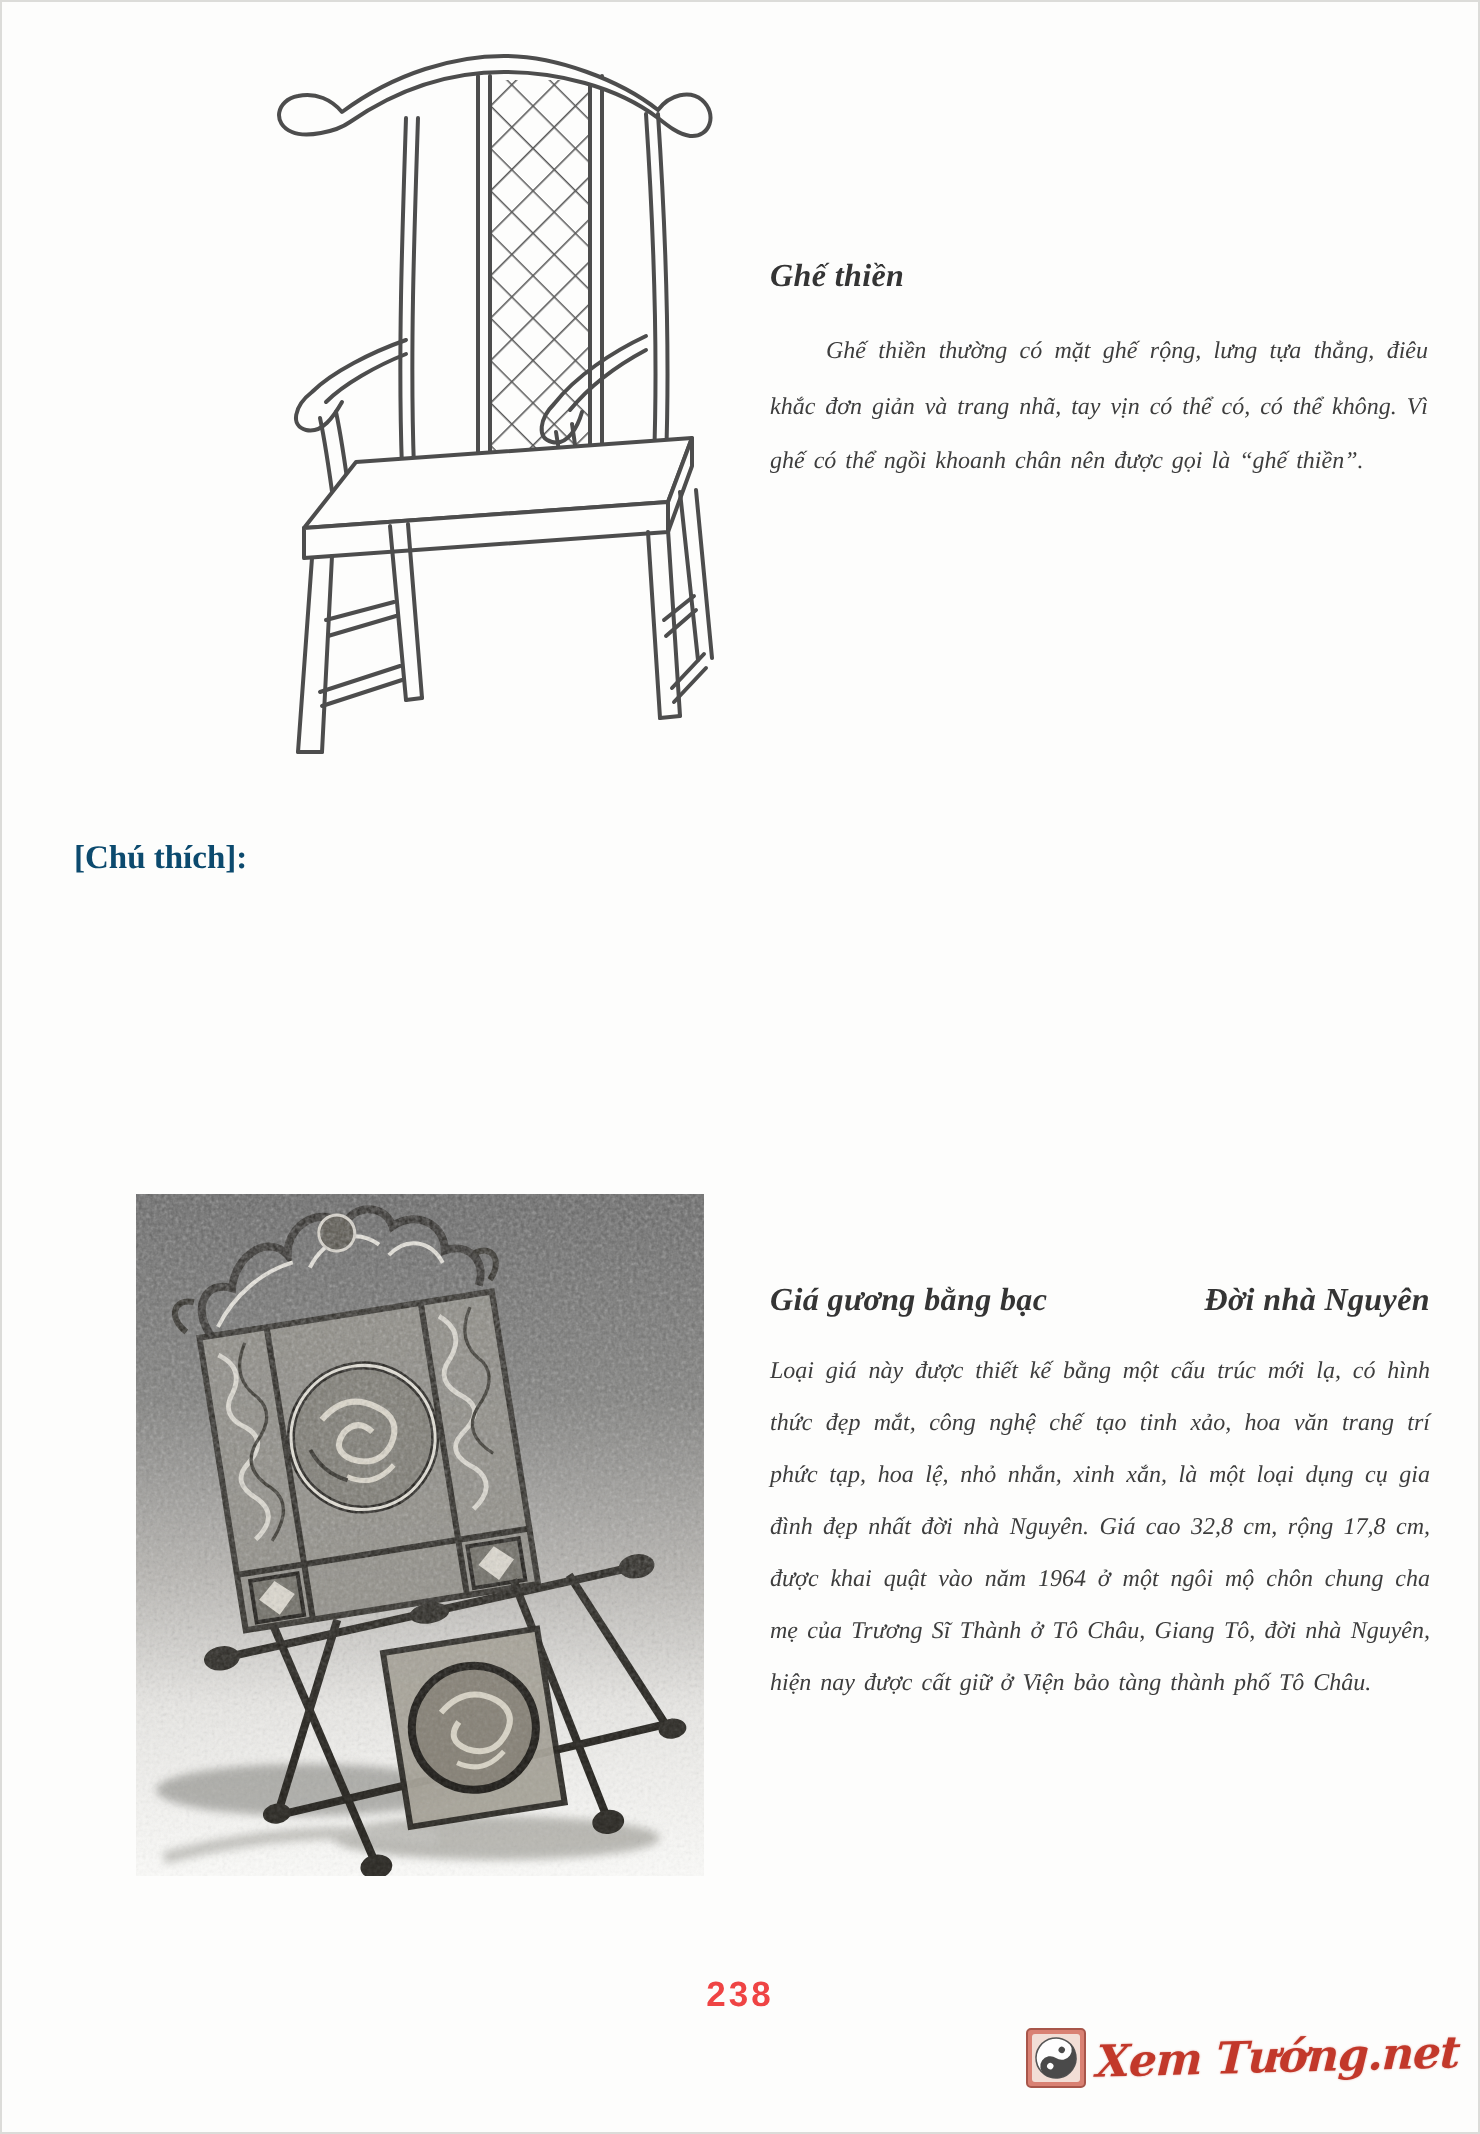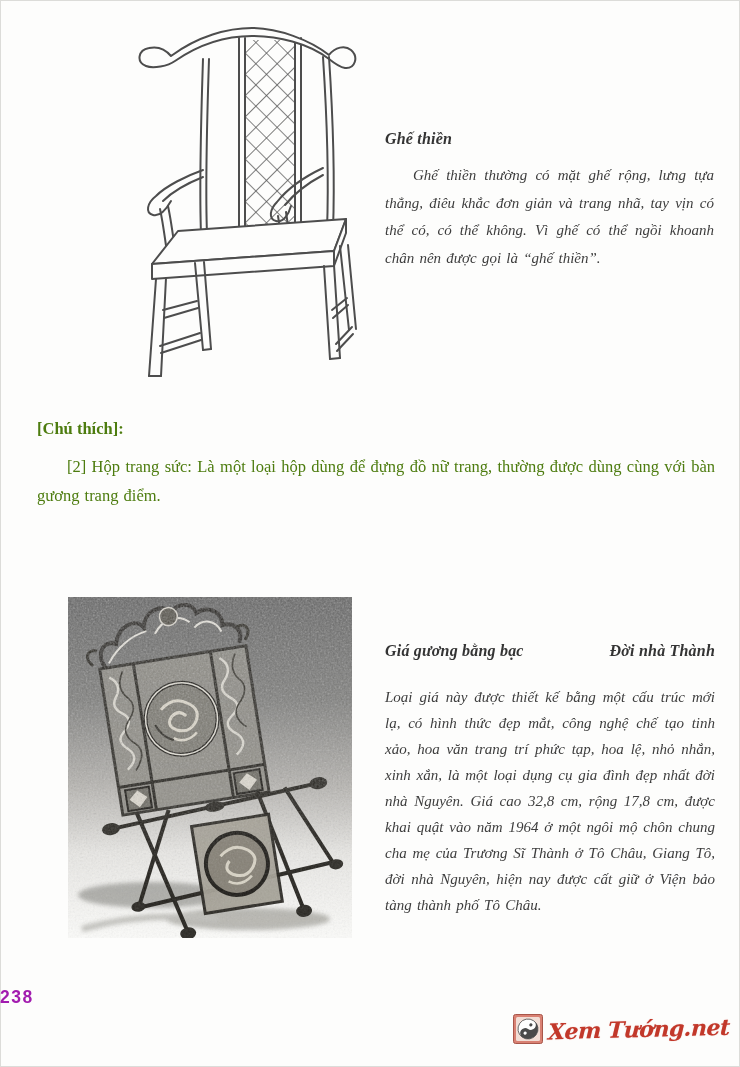--- a/index.html
+++ b/index.html
@@ -20,37 +20,37 @@
   .col{width:330px;}
   .col1{left:385px;top:130px;width:329px;}
   .col2{left:385px;top:642px;width:330px;}
   .cap-head{
     display:flex;justify-content:space-between;
     font-weight:bold;font-style:italic;font-size:16px;
     color:#343434;letter-spacing:.2px;
   }
   .cap-para{
     margin:14px 0 0 0;
-    font-style:italic;font-size:15px;line-height:27.5px;
+    font-style:italic;font-size:12px;line-height:27.5px;
     text-align:justify;word-spacing:1.5px;color:#3d3d3d;
   }
   .cap-para.indent{text-indent:28px;}
-  .col2 .cap-para{margin-top:24px;line-height:26px;}
-  
-  .notes{left:37px;top:414px;width:678px;font-size:16.5px;line-height:29px;color:#4d7c0f;}
+  .col2 .cap-para{margin-top:12px;line-height:26px;}
+  
+  .notes{left:37px;top:414px;width:678px;font-size:16.5px;line-height:29px;color:#0c4a6e;}
   .notes-title{font-weight:bold;}
   .note-para{margin:9px 0 0 0;text-align:justify;text-indent:30px;word-spacing:1px;}
   
   .photo{left:68px;top:597px;width:284px;height:341px;}
   .photo svg{display:block;}
   
   .page-number{
-    left:0;top:987px;width:740px;
+    left:0;top:987px;width:740px;text-align:center;
     font-family:"Liberation Sans","DejaVu Sans",sans-serif;
-    font-weight:bold;font-size:17.5px;color:#a21caf;letter-spacing:1.5px;
+    font-weight:bold;font-size:17.5px;color:#ef4444;letter-spacing:1.5px;
   }
   
   .watermark{
     top:1012px;right:10px;height:34px;
     display:flex;align-items:center;gap:5px;
   }
   .wm-icon{width:30px;height:30px;display:block;}
   .wm-text{
     font-family:"DejaVu Serif","Liberation Serif",serif;
     font-style:italic;font-weight:bold;
@@ -128,21 +128,20 @@
 
   <div class="abs col col1">
     <div class="cap-head">
       <span>Ghế thiền</span>
     </div>
     <p class="cap-para indent">Ghế thiền thường có mặt ghế rộng, lưng tựa thẳng, điêu khắc đơn giản và trang nhã, tay vịn có thể có, có thể không. Vì ghế có thể ngồi khoanh chân nên được gọi là “ghế thiền”.</p>
   </div>
 
   <div class="abs notes">
     <div class="notes-title">[Chú thích]:</div>
-    <p class="note-para">[2] Hộp trang sức: Là một loại hộp dùng để đựng đồ nữ trang, thường được dùng cùng với bàn gương trang điểm.</p>
   </div>
 
   <div class="abs photo">
     <svg width="284" height="341" viewBox="0 0 284 341" xmlns="http://www.w3.org/2000/svg">
       <defs>
         <linearGradient id="pbg" x1="0" y1="0" x2="0" y2="1">
           <stop offset="0" stop-color="#646464"></stop>
           <stop offset="0.3" stop-color="#7e7e7c"></stop>
           <stop offset="0.55" stop-color="#b6b4b0"></stop>
           <stop offset="0.75" stop-color="#e9e8e5"></stop>
@@ -227,21 +226,21 @@
       </g>
 
       <rect width="284" height="341" filter="url(#grain)" opacity="0.42" mask="url(#fadeM)"></rect>
       <rect width="284" height="341" filter="url(#grain)" opacity="0.14"></rect>
     </svg>
   </div>
 
   <div class="abs col col2">
     <div class="cap-head">
       <span>Giá gương bằng bạc</span>
-      <span>Đời nhà Thành</span>
+      <span>Đời nhà Nguyên</span>
     </div>
     <p class="cap-para">Loại giá này được thiết kế bằng một cấu trúc mới lạ, có hình thức đẹp mắt, công nghệ chế tạo tinh xảo, hoa văn trang trí phức tạp, hoa lệ, nhỏ nhắn, xinh xắn, là một loại dụng cụ gia đình đẹp nhất đời nhà Nguyên. Giá cao 32,8 cm, rộng 17,8 cm, được khai quật vào năm 1964 ở một ngôi mộ chôn chung cha mẹ của Trương Sĩ Thành ở Tô Châu, Giang Tô, đời nhà Nguyên, hiện nay được cất giữ ở Viện bảo tàng thành phố Tô Châu.</p>
   </div>
 
   <div class="abs page-number">238</div>
 
   <div class="abs watermark">
     <svg class="wm-icon" viewBox="0 0 30 30" xmlns="http://www.w3.org/2000/svg">
       <rect x="0.5" y="0.5" width="29" height="29" rx="2" fill="#d98173" stroke="#a8564a"></rect>
       <rect x="3" y="3" width="24" height="24" rx="1.5" fill="#f2ded6"></rect>

